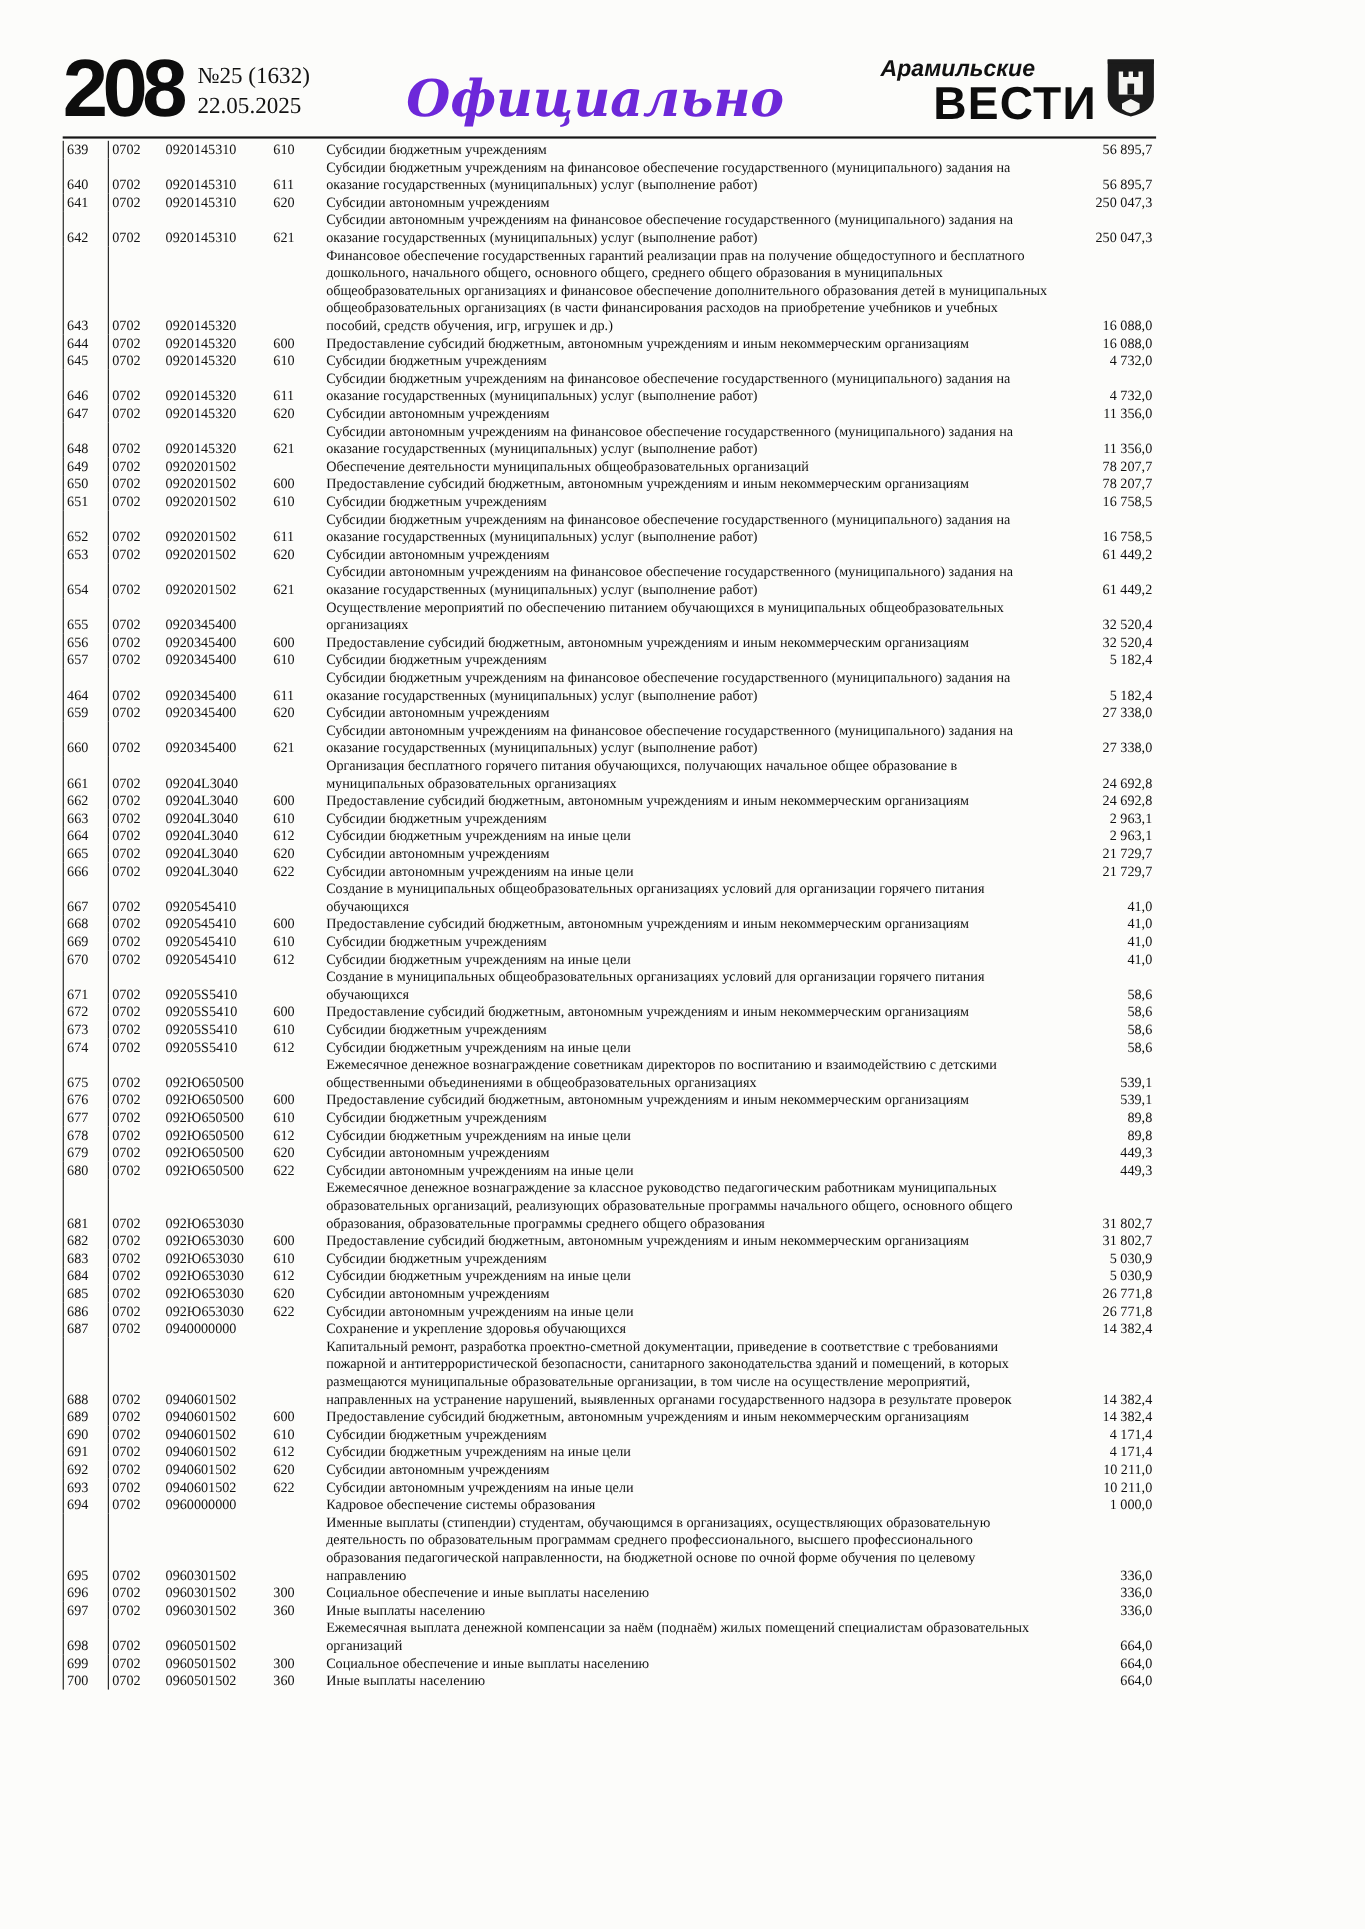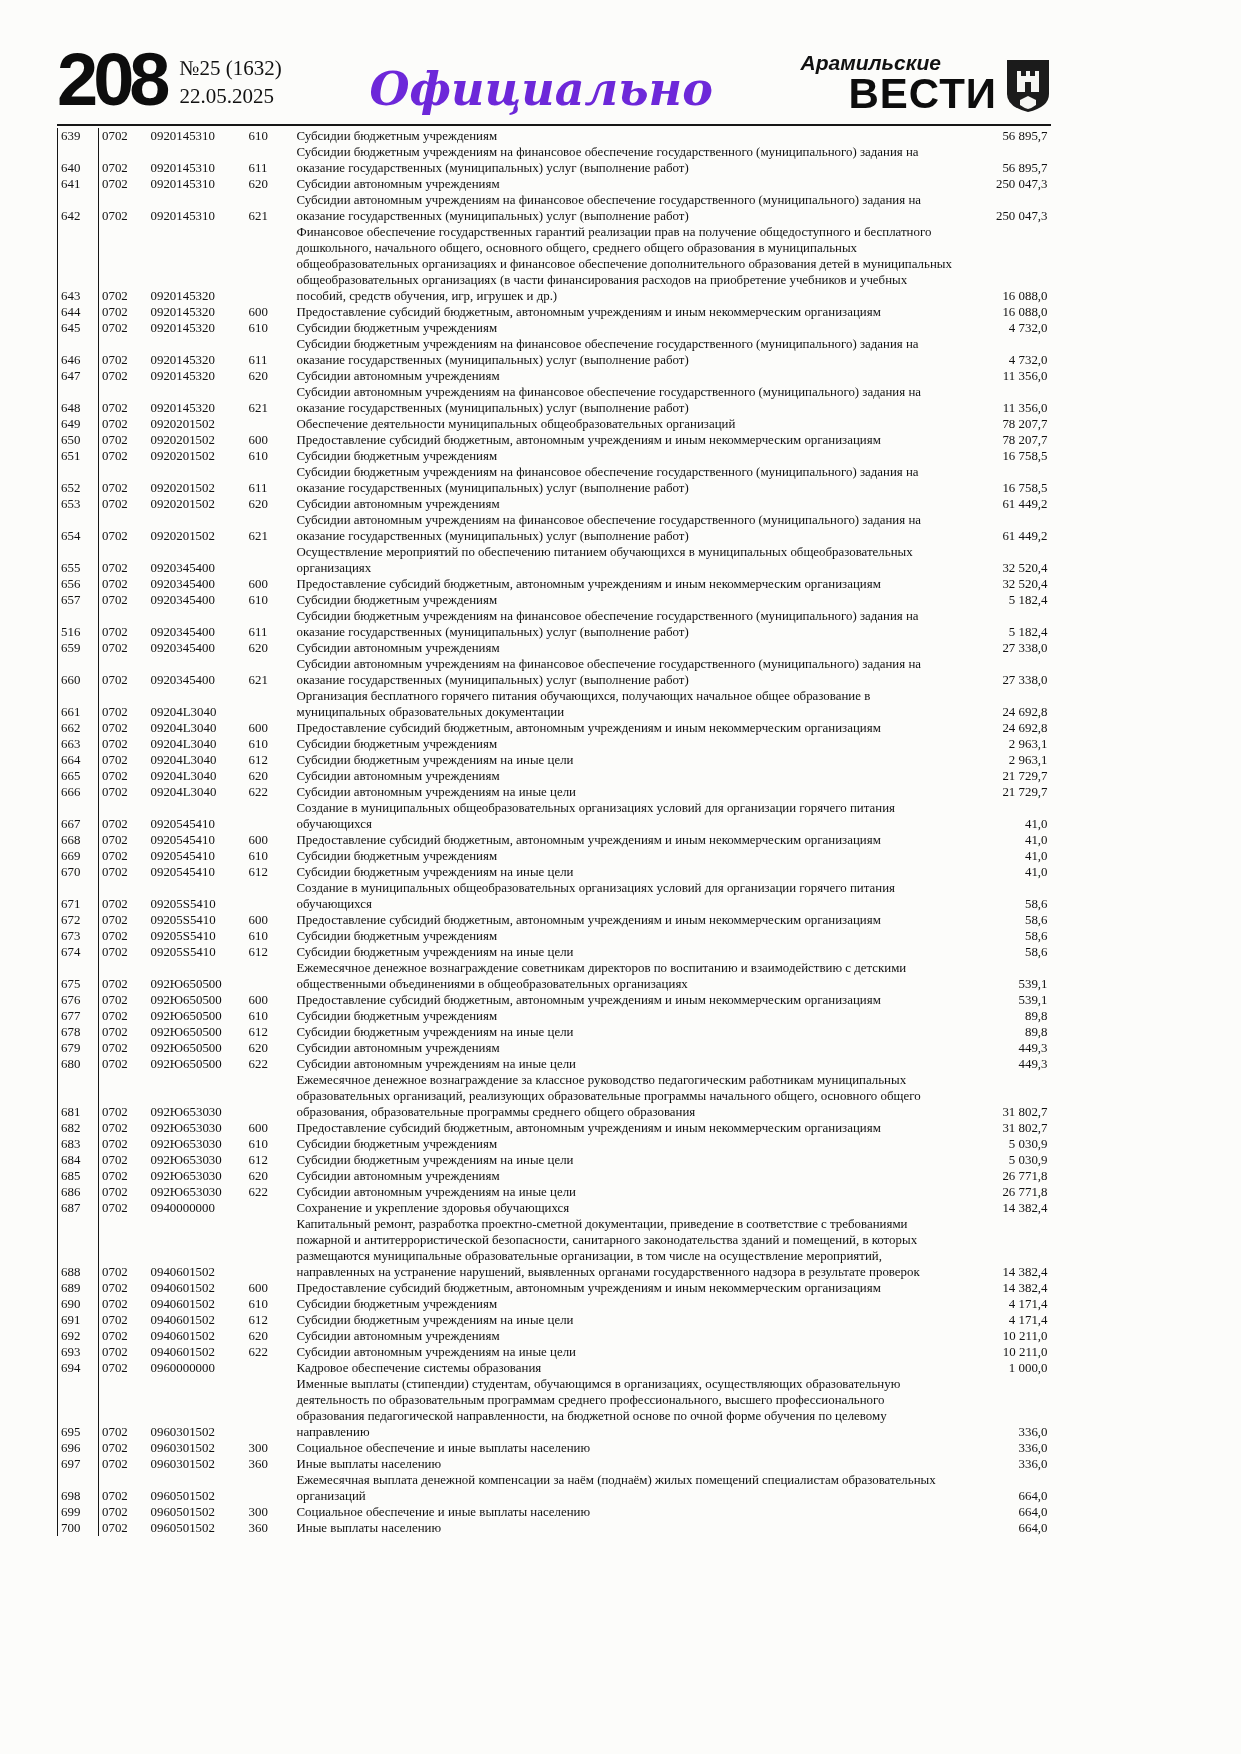--- a/index.html
+++ b/index.html
@@ -18,21 +18,21 @@
     font-weight:900;font-size:74px;line-height:0.92;
     letter-spacing:-5px;color:#0d0d0d;
   }
   .issue-block{margin-left:14px;padding-top:8px;font-size:21px;line-height:1.35;}
   .section-title{
     flex:1;text-align:center;
     font-family:"DejaVu Serif", serif;
     font-style:italic;font-weight:bold;
     font-size:46px;padding-top:16px;color:#6d28d9;
   }
-  .brand{display:flex;align-items:flex-end;gap:8px;padding-top:6px;}
+  .brand{display:flex;align-items:flex-start;gap:8px;padding-top:6px;}
   .brand-text{text-align:left;}
   .brand-top{
     font-family:"Liberation Sans", sans-serif;
     font-weight:700;font-style:italic;font-size:21px;line-height:1.05;
   }
   .brand-bottom{
     font-family:"Liberation Sans", sans-serif;
     font-weight:900;font-size:42px;line-height:0.95;letter-spacing:1px;
     color:#0d0d0d;
     margin-left:48px;
@@ -256,21 +256,21 @@
   <tr>
     <td class="c-num">657</td>
     <td class="c-sec">0702</td>
     <td class="c-prog">0920345400</td>
     <td class="c-vr">610</td>
     <td class="c-desc">Субсидии бюджетным учреждениям</td>
     <td class="c-amt">5 182,4</td>
   </tr>
 
   <tr>
-    <td class="c-num">516</td>
+    <td class="c-num">464</td>
     <td class="c-sec">0702</td>
     <td class="c-prog">0920345400</td>
     <td class="c-vr">611</td>
     <td class="c-desc">Субсидии бюджетным учреждениям на финансовое обеспечение государственного (муниципального) задания на оказание государственных (муниципальных) услуг (выполнение работ)</td>
     <td class="c-amt">5 182,4</td>
   </tr>
 
   <tr>
     <td class="c-num">659</td>
     <td class="c-sec">0702</td>
@@ -287,21 +287,21 @@
     <td class="c-vr">621</td>
     <td class="c-desc">Субсидии автономным учреждениям на финансовое обеспечение государственного (муниципального) задания на оказание государственных (муниципальных) услуг (выполнение работ)</td>
     <td class="c-amt">27 338,0</td>
   </tr>
 
   <tr>
     <td class="c-num">661</td>
     <td class="c-sec">0702</td>
     <td class="c-prog">09204L3040</td>
     <td class="c-vr"></td>
-    <td class="c-desc">Организация бесплатного горячего питания обучающихся, получающих начальное общее образование в муниципальных образовательных документации</td>
+    <td class="c-desc">Организация бесплатного горячего питания обучающихся, получающих начальное общее образование в муниципальных образовательных организациях</td>
     <td class="c-amt">24 692,8</td>
   </tr>
 
   <tr>
     <td class="c-num">662</td>
     <td class="c-sec">0702</td>
     <td class="c-prog">09204L3040</td>
     <td class="c-vr">600</td>
     <td class="c-desc">Предоставление субсидий бюджетным, автономным учреждениям и иным некоммерческим организациям</td>
     <td class="c-amt">24 692,8</td>

